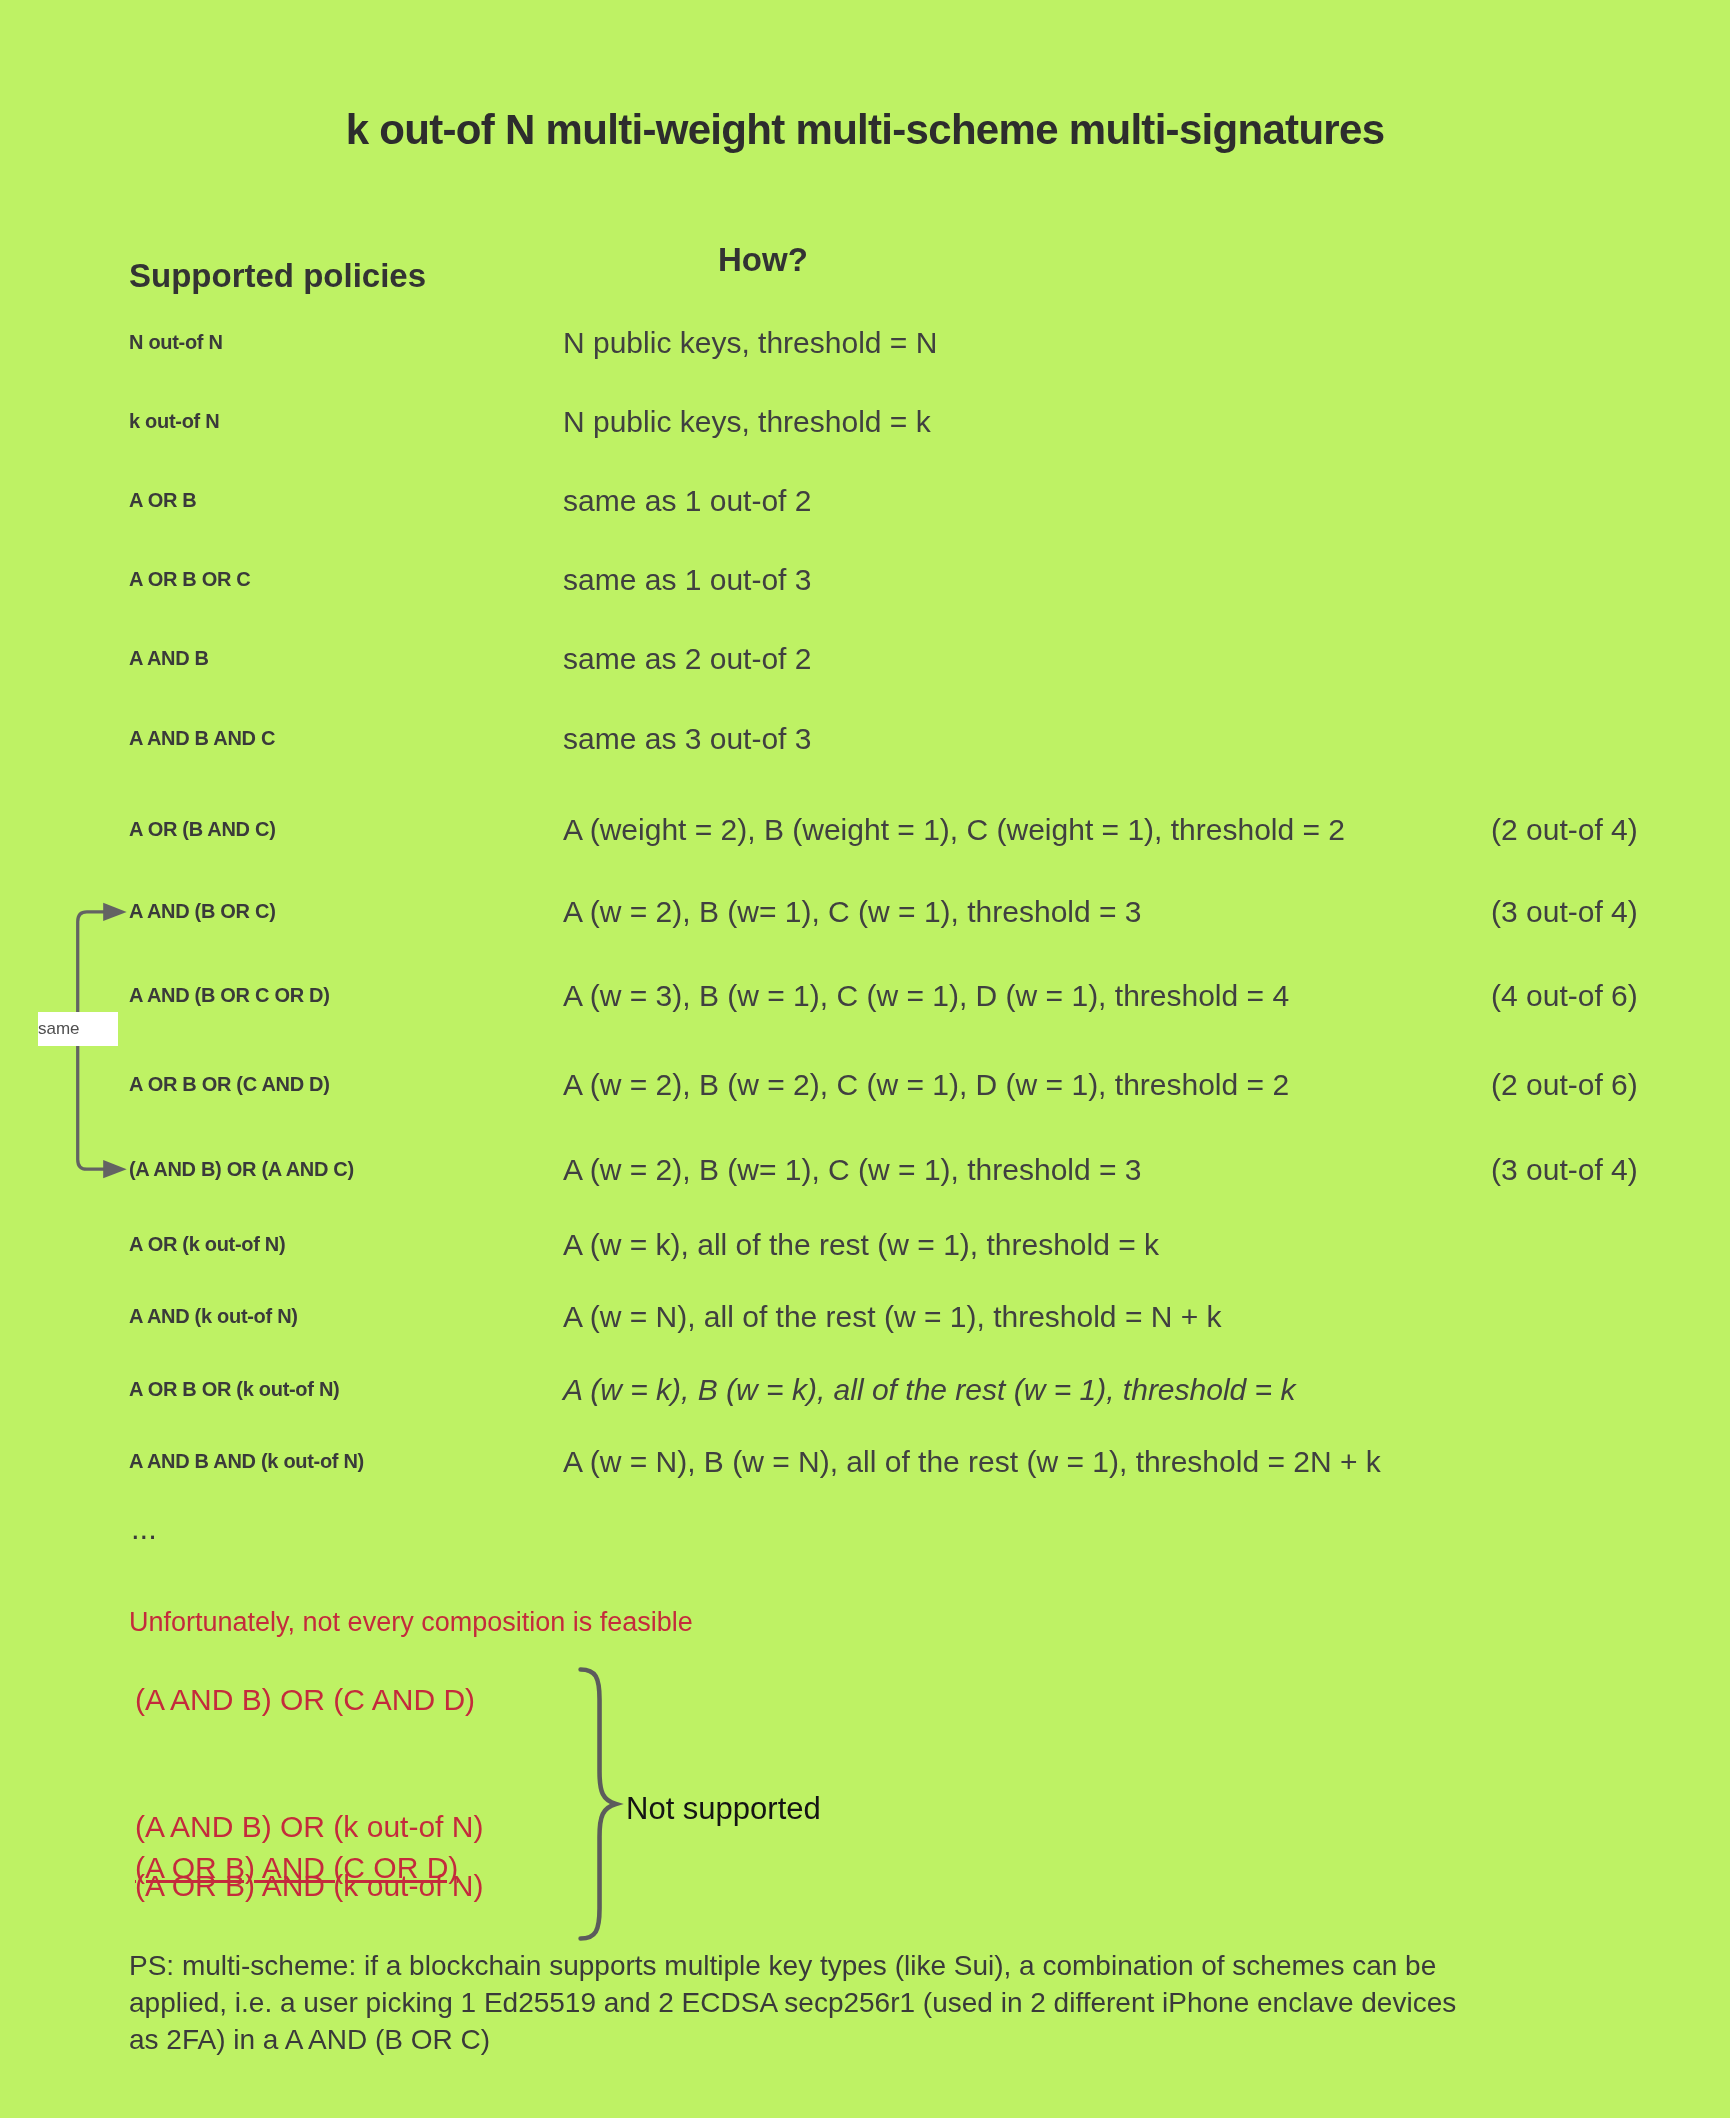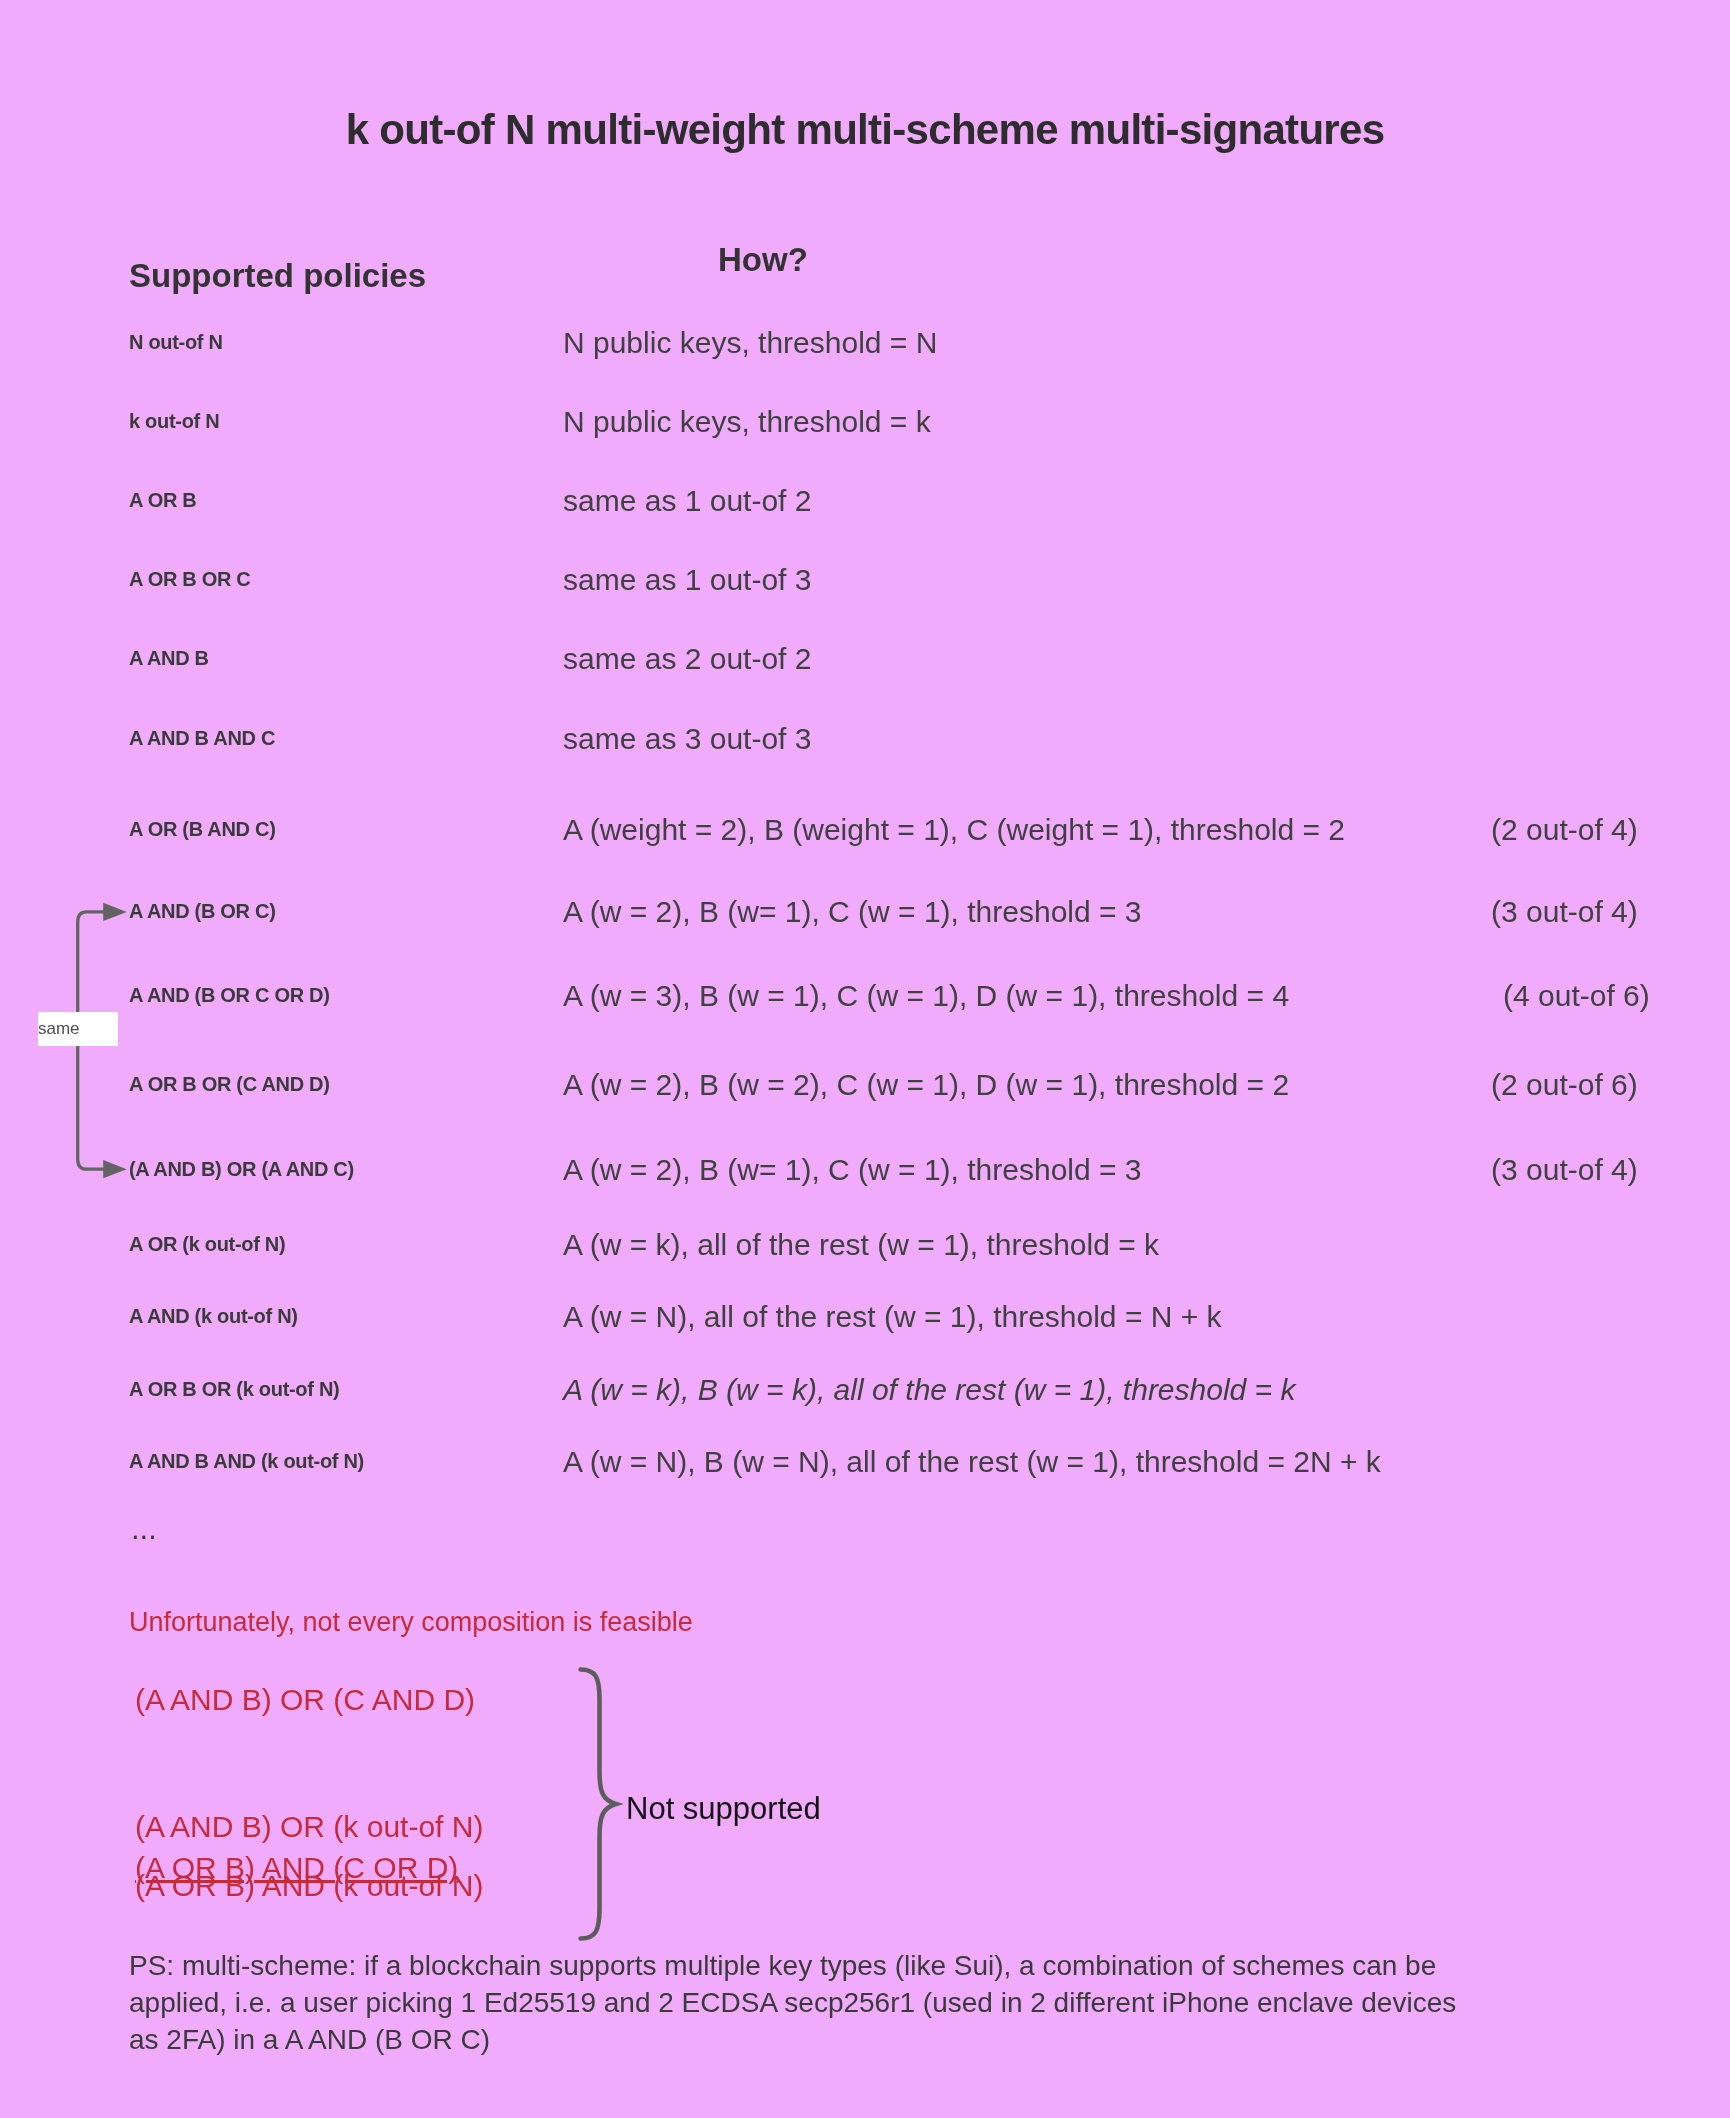--- a/index.html
+++ b/index.html
@@ -1,20 +1,20 @@
 <!DOCTYPE html>
 <html style="font-size:10.4px"><head>
 <meta charset="utf-8">
 <style>
   html,body{margin:0;padding:0;background:#ffffff;}
   #page{
     position:relative;
     width:1730px;
     height:2119px;
-    background:#f0abfc;
+    background:#bef264;
     font-family:"Liberation Sans", sans-serif;
     color:#3a3a3a;
     overflow:hidden;
   }
   .abs{position:absolute;}
   #title{
     left:0; top:106px; width:1730px; height:60px;
     text-align:center;
     font-size:42px; font-weight:bold; color:#2d2d2d;
     letter-spacing:-0.7px;
@@ -101,21 +101,21 @@
     <div class="abs row policy" style="top:811px;">A OR (B AND C)</div>
     <div class="abs row how" style="top:811px;">A (weight = 2), B (weight = 1), C (weight = 1), threshold = 2</div>
     <div class="abs row note" style="top:811px;">(2 out-of 4)</div>
 
     <div class="abs row policy" style="top:893px;">A AND (B OR C)</div>
     <div class="abs row how" style="top:893px;">A (w = 2), B (w= 1), C (w = 1), threshold = 3</div>
     <div class="abs row note" style="top:893px;">(3 out-of 4)</div>
 
     <div class="abs row policy" style="top:977px;">A AND (B OR C OR D)</div>
     <div class="abs row how" style="top:977px;">A (w = 3), B (w = 1), C (w = 1), D (w = 1), threshold = 4</div>
-    <div class="abs row note" style="top:977px;margin-left:12px;">(4 out-of 6)</div>
+    <div class="abs row note" style="top:977px;">(4 out-of 6)</div>
 
     <div class="abs row policy" style="top:1066px;">A OR B OR (C AND D)</div>
     <div class="abs row how" style="top:1066px;">A (w = 2), B (w = 2), C (w = 1), D (w = 1), threshold = 2</div>
     <div class="abs row note" style="top:1066px;">(2 out-of 6)</div>
 
     <div class="abs row policy" style="top:1151px;">(A AND B) OR (A AND C)</div>
     <div class="abs row how" style="top:1151px;">A (w = 2), B (w= 1), C (w = 1), threshold = 3</div>
     <div class="abs row note" style="top:1151px;">(3 out-of 4)</div>
 
     <div class="abs row policy" style="top:1226px;">A OR (k out-of N)</div>

